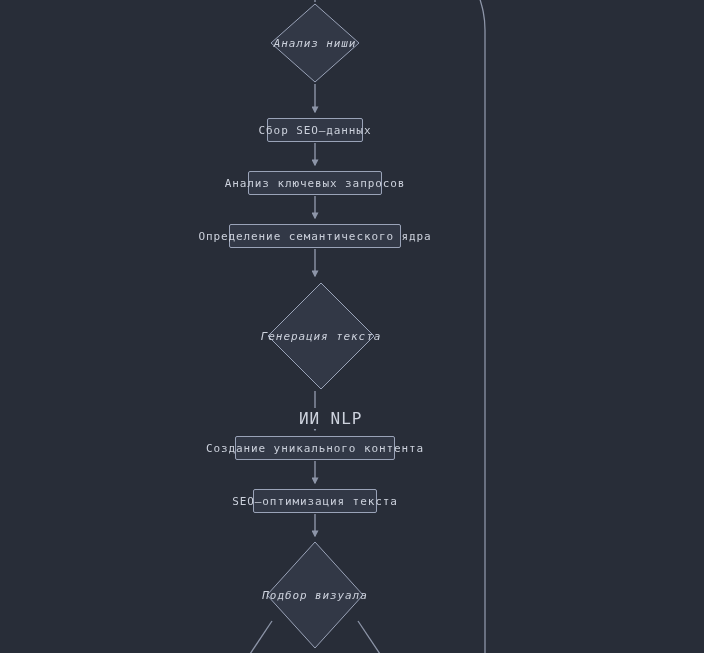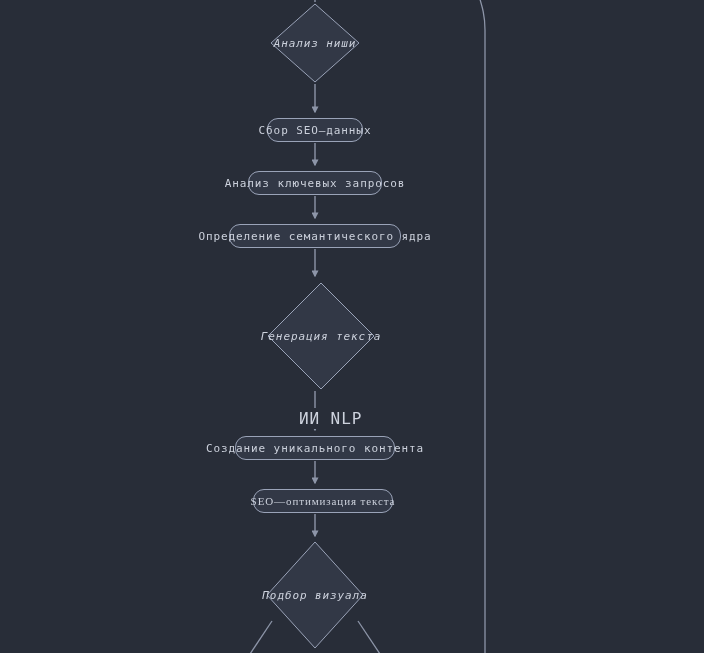--- a/index.html
+++ b/index.html
@@ -35,21 +35,21 @@
     align-items: center;
     justify-content: center;
     color: #ccd1dc;
     font-size: 11px;
     letter-spacing: 0.9px;
     white-space: nowrap;
   }
   .node.rect {
     background: #323846;
     border: 1px solid #9aa3b8;
-    border-radius: 11px;
+    border-radius: 2px;
   }
   .node.diamond {
     background: transparent;
     border: none;
     font-style: italic;
   }
   .diamond-shape {
     position: absolute;
     left: 0;
     top: 0;
@@ -131,21 +131,21 @@
     </svg>
     <span class="diamond-label">Генерация текста</span>
   </div>
 
   <div class="edge-label" style="left:296px; top:408px;">ИИ NLP</div>
 
   <div class="node rect" style="left:235px; top:436px; width:160px; height:24px;text-align:center;">
     <span>Создание уникального контента</span>
   </div>
 
-  <div class="node rect" style="left:253px; top:489px; width:140px; height:24px;font-family:Liberation Serif, serif;">
+  <div class="node rect" style="left:253px; top:489px; width:124px; height:24px;">
     <span>SEO—оптимизация текста</span>
   </div>
 
   <div class="node diamond" style="left:266px; top:541px; width:98px; height:108px;">
     <svg class="diamond-shape" viewBox="0 0 98 108" preserveAspectRatio="none">
       <polygon points="49,1 97,54 49,107 1,54" fill="#323846" stroke="#9aa3b8" stroke-width="1"></polygon>
     </svg>
     <span class="diamond-label">Подбор визуала</span>
   </div>
 

